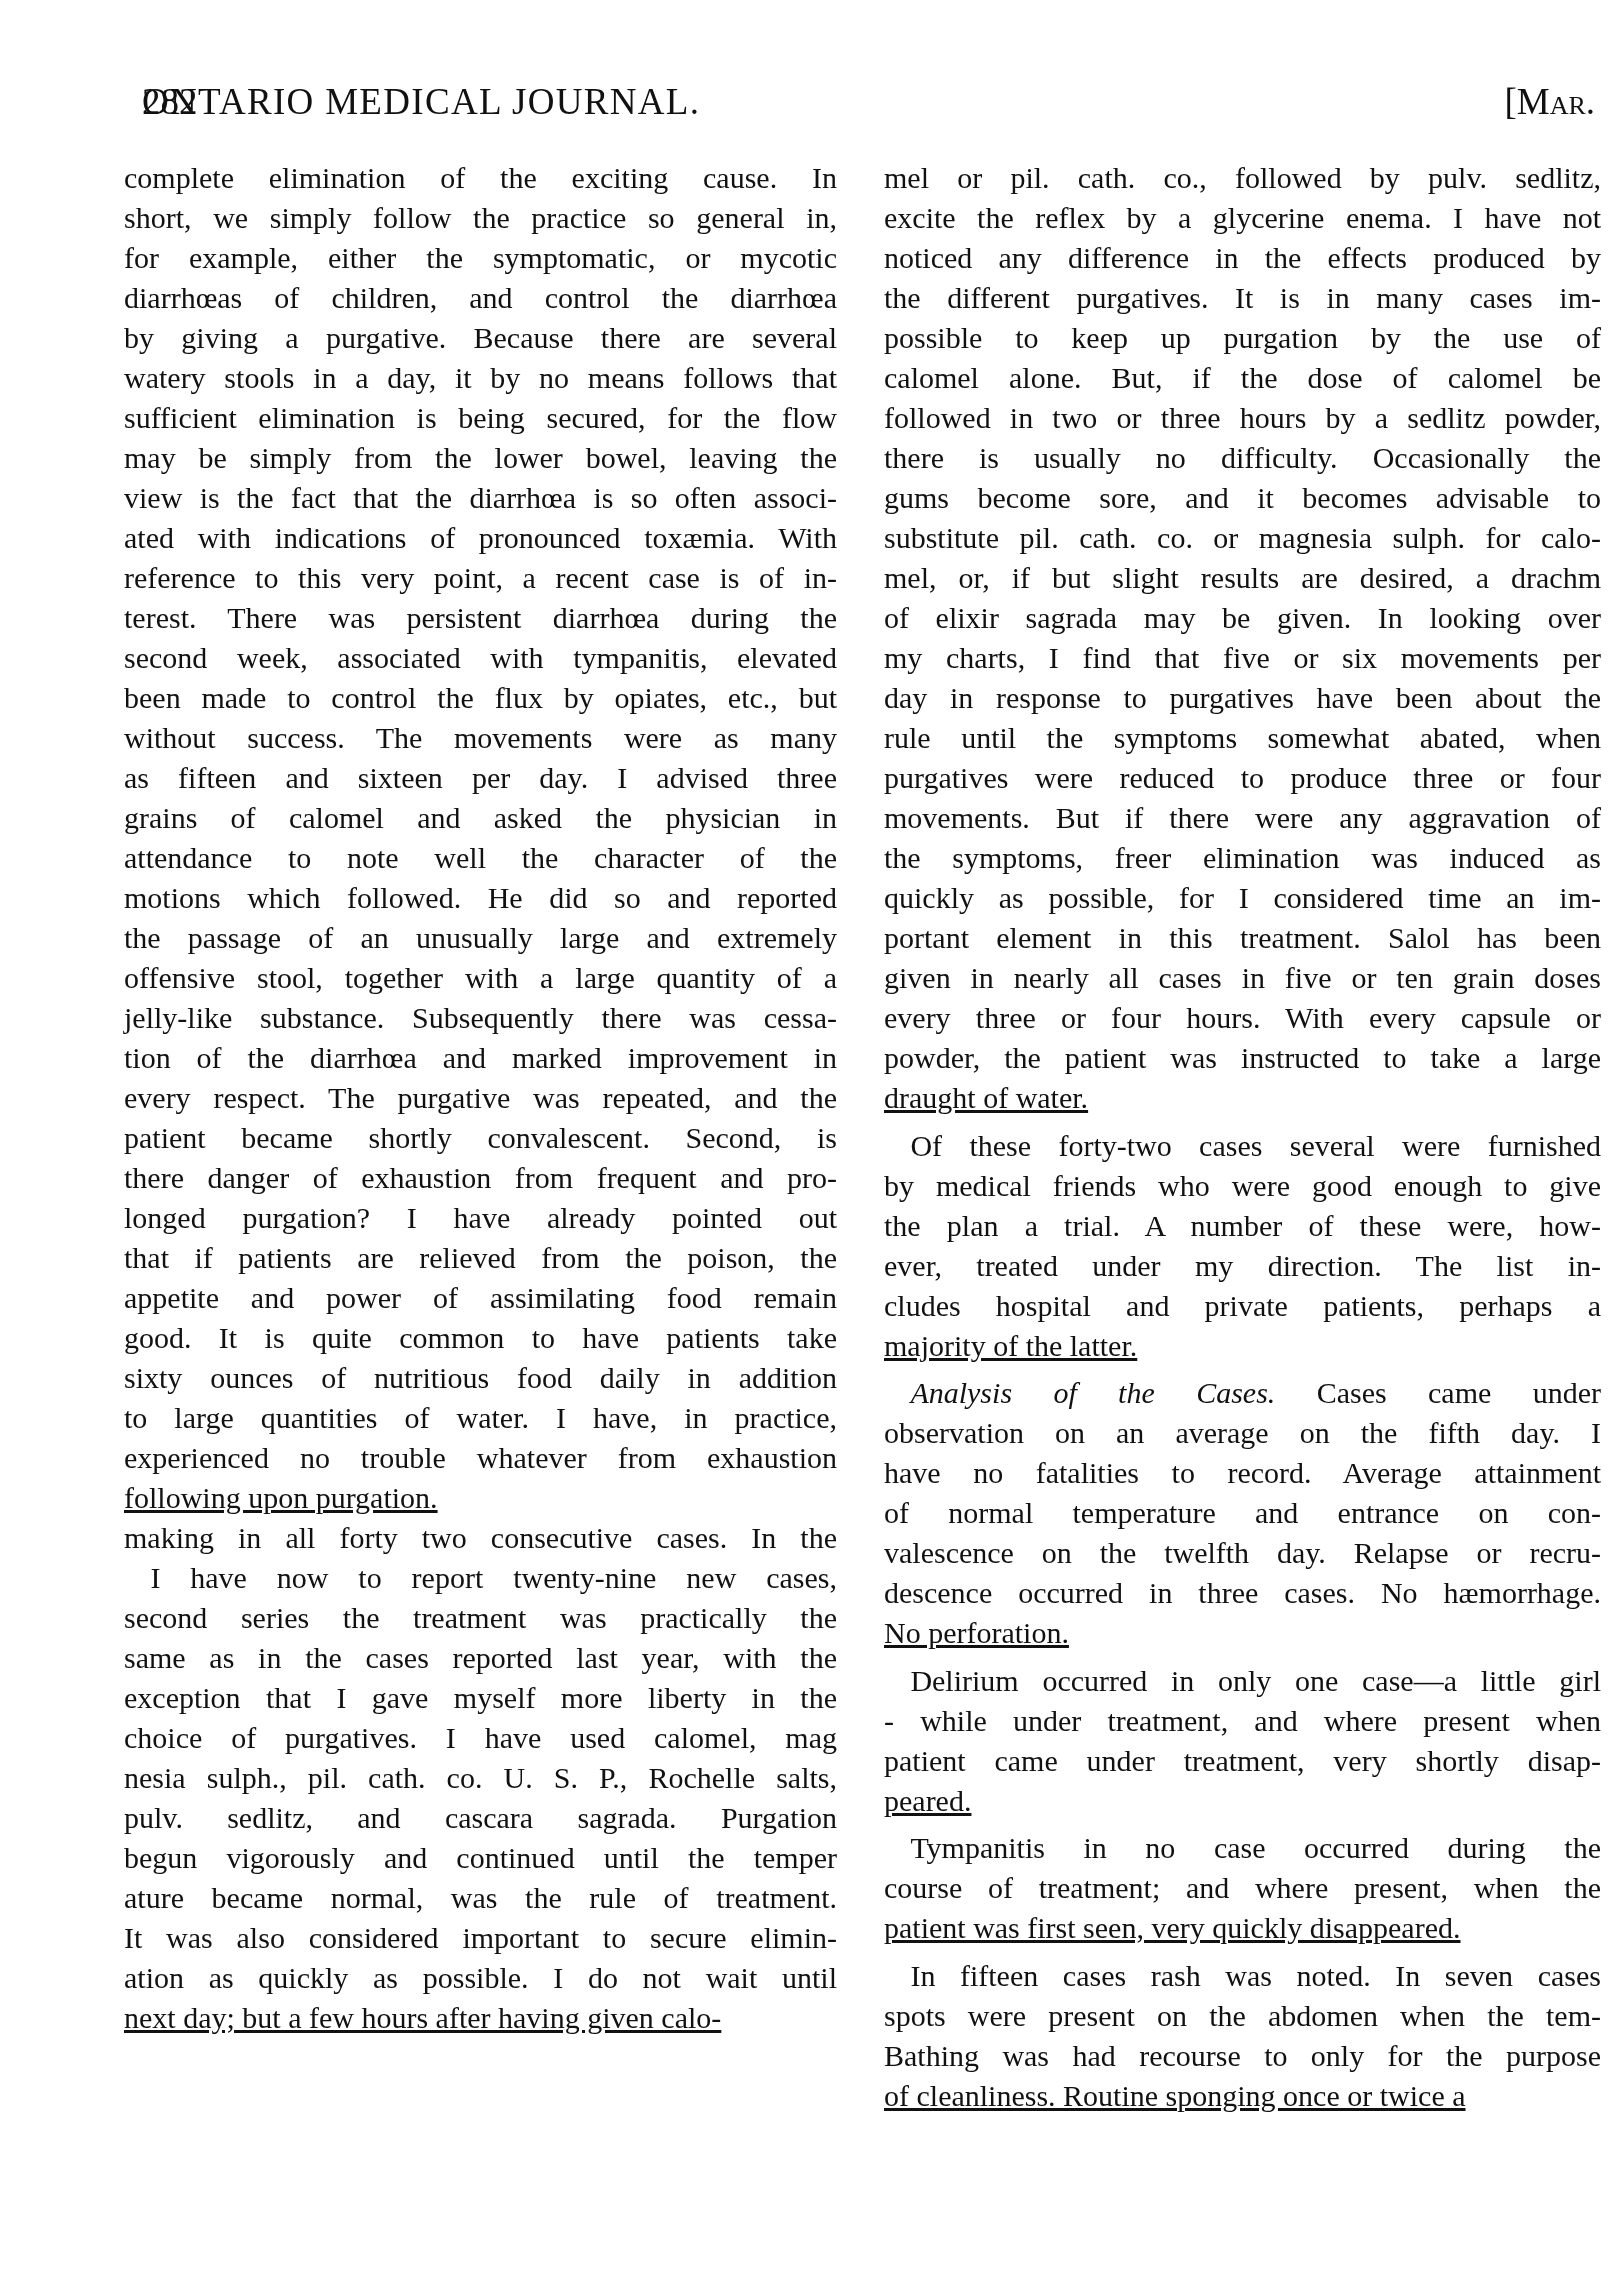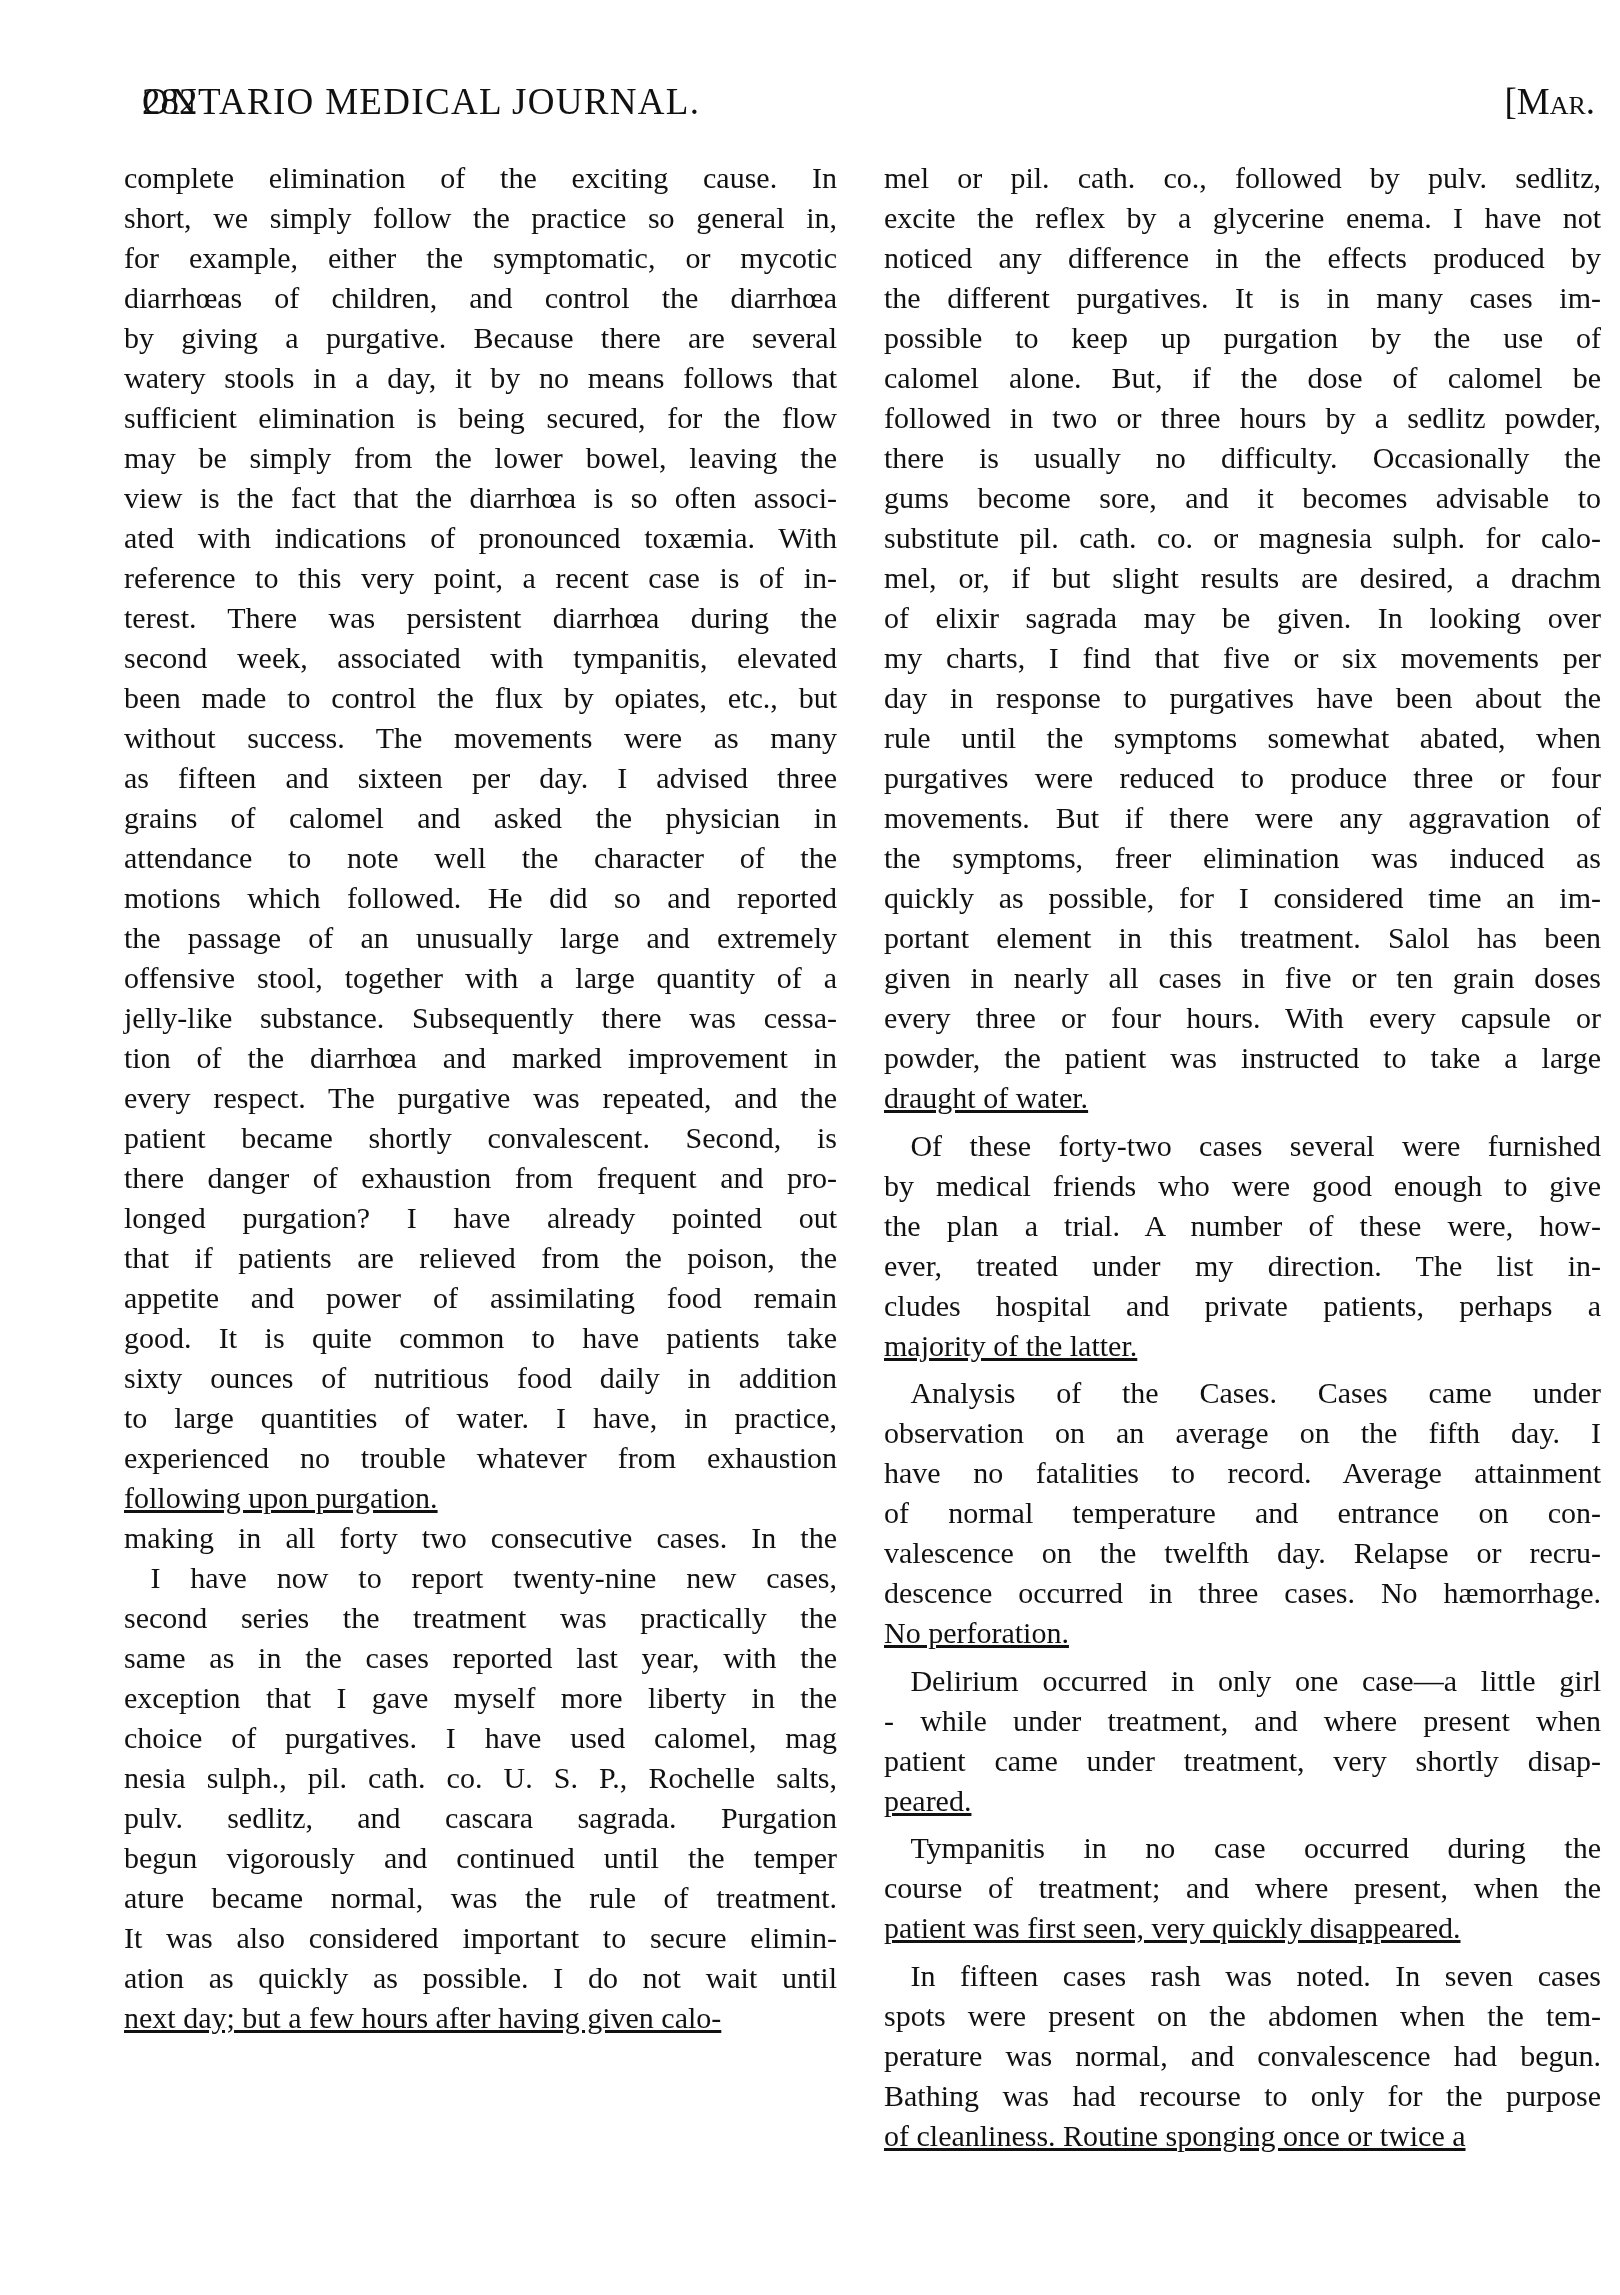--- a/index.html
+++ b/index.html
@@ -8,21 +8,21 @@
   .page-num { position: absolute; left: 0; top: 0; }
   .journal-title { position: absolute; left: 0; width: 100%; top: 0; letter-spacing: 1.3px; }
   .month { position: absolute; right: 0; top: 0; font-variant: small-caps; }
   .column { position: absolute; top: 158px; font-size: 30px; line-height: 40px; text-align: justify; }
   .col-left { left: 124px; width: 713px; }
   .col-right { left: 875px; width: 717px; margin-left: 9px; }
   .line { display: block; white-space: nowrap; text-align: justify; text-align-last: justify; height: 40px; overflow: visible; }
   .line.last { text-align-last: left; text-decoration: underline; }
   .line.indent { padding-left: 26.4px; }
   .para-gap { height: 7.5px; }
-  .italic { }
+  .italic { font-style: italic; }
 </style>
 </head>
 <body>
 
 <div class="header">
   <span class="page-num">282</span>
   <span class="journal-title">ONTARIO MEDICAL JOURNAL.</span>
   <span class="month">[Mar.</span>
 </div>
 
@@ -135,18 +135,17 @@
     <div class="para-gap"></div>
     <div>
       <span class="line indent">Tympanitis in no case occurred during the</span>
       <span class="line">course of treatment; and where present, when the</span>
       <span class="line last">patient was first seen, very quickly disappeared.</span>
     </div>
     <div class="para-gap"></div>
     <div>
       <span class="line indent">In fifteen cases rash was noted. In seven cases</span>
       <span class="line">spots were present on the abdomen when the tem-</span>
-      <span class="line">perature was normal, and convalescence had begun.</span>
       <span class="line">Bathing was had recourse to only for the purpose</span>
       <span class="line last">of cleanliness. Routine sponging once or twice a</span>
     </div>
   </div>
 
 
 </body></html>

